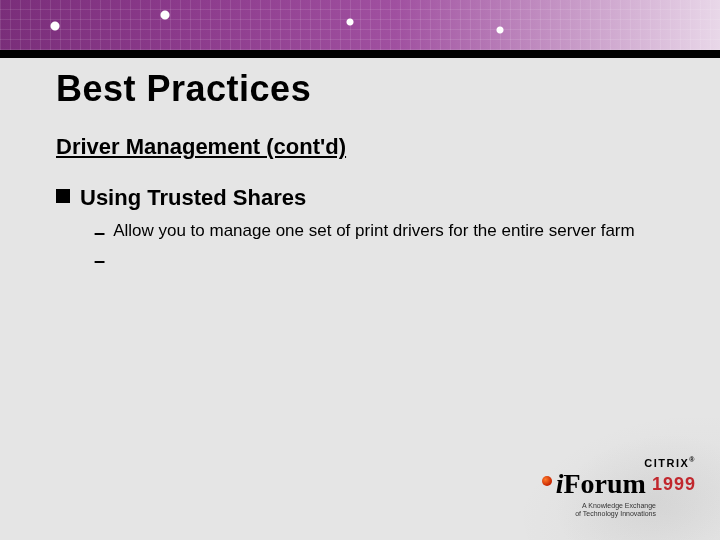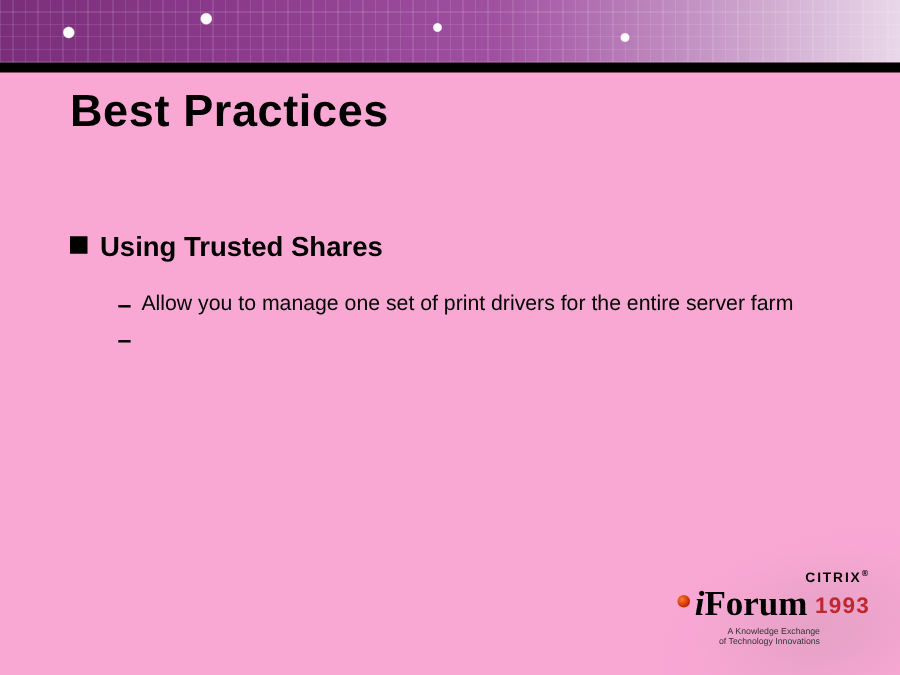--- a/index.html
+++ b/index.html
@@ -9,21 +9,21 @@
     height: 540px;
     overflow: hidden;
     font-family: Arial, Helvetica, sans-serif;
     background: #ffffff;
     position: relative;
   }
   .slide {
     width: 720px;
     height: 540px;
     position: relative;
-    background: #f9a8d4;
+    background: #e5e5e5;
   }
   
   .top-band {
     position: absolute;
     top: 0; left: 0;
     width: 720px;
     height: 50px;
     background:
       repeating-linear-gradient(0deg, rgba(255,255,255,0.10) 0 1px, rgba(0,0,0,0) 1px 10px),
       repeating-linear-gradient(90deg, rgba(255,255,255,0.10) 0 1px, rgba(0,0,0,0) 1px 10px),
@@ -66,21 +66,21 @@
     position: absolute;
     top: 184px;
     left: 56px;
     right: 60px;
     color: #000000;
   }
   .lvl1 {
     display: flex;
     align-items: flex-start;
     gap: 10px;
-    margin-bottom: 20px;
+    margin-bottom: 8px;
   }
   .sqbullet {
     width: 14px;
     height: 14px;
     background: #000000;
     margin-top: 5px;
     flex: 0 0 14px;
   }
   .lvl1-text {
     font-size: 22px;
@@ -190,20 +190,21 @@
 </head>
 <body>
 
 <div class="slide">
 
   <div class="top-band"></div>
   <div class="top-rule"></div>
 
   <div class="title">Best Practices</div>
 
+  <div class="subtitle">Driver Management (cont'd)</div>
 
   <div class="body">
     <div class="lvl1">
       <div class="sqbullet"></div>
       <div class="lvl1-text">Using Trusted Shares</div>
     </div>
     <div class="lvl2-wrap">
       <div class="lvl2">
         <div class="dash">–</div>
         <div class="lvl2-text">Allow you to manage one set of print drivers for the entire server farm</div>
@@ -212,21 +213,21 @@
         <div class="dash">–</div>
       </div>
     </div>
   </div>
 
   <div class="watermark"></div>
 
   <div class="logo">
     <div class="logo-citrix"><span>CITRIX</span><sup>®</sup></div>
     <div class="logo-main">
-      <span class="logo-dot"></span><span class="logo-i">i</span><span class="logo-forum">Forum</span><span class="logo-year">1993</span>
+      <span class="logo-dot"></span><span class="logo-i">i</span><span class="logo-forum">Forum</span><span class="logo-year">1999</span>
     </div>
     <div class="logo-tag">
       <span>A Knowledge Exchange</span><br>
       <span>of Technology Innovations</span>
     </div>
   </div>
 
 </div>
 
 </body></html>

